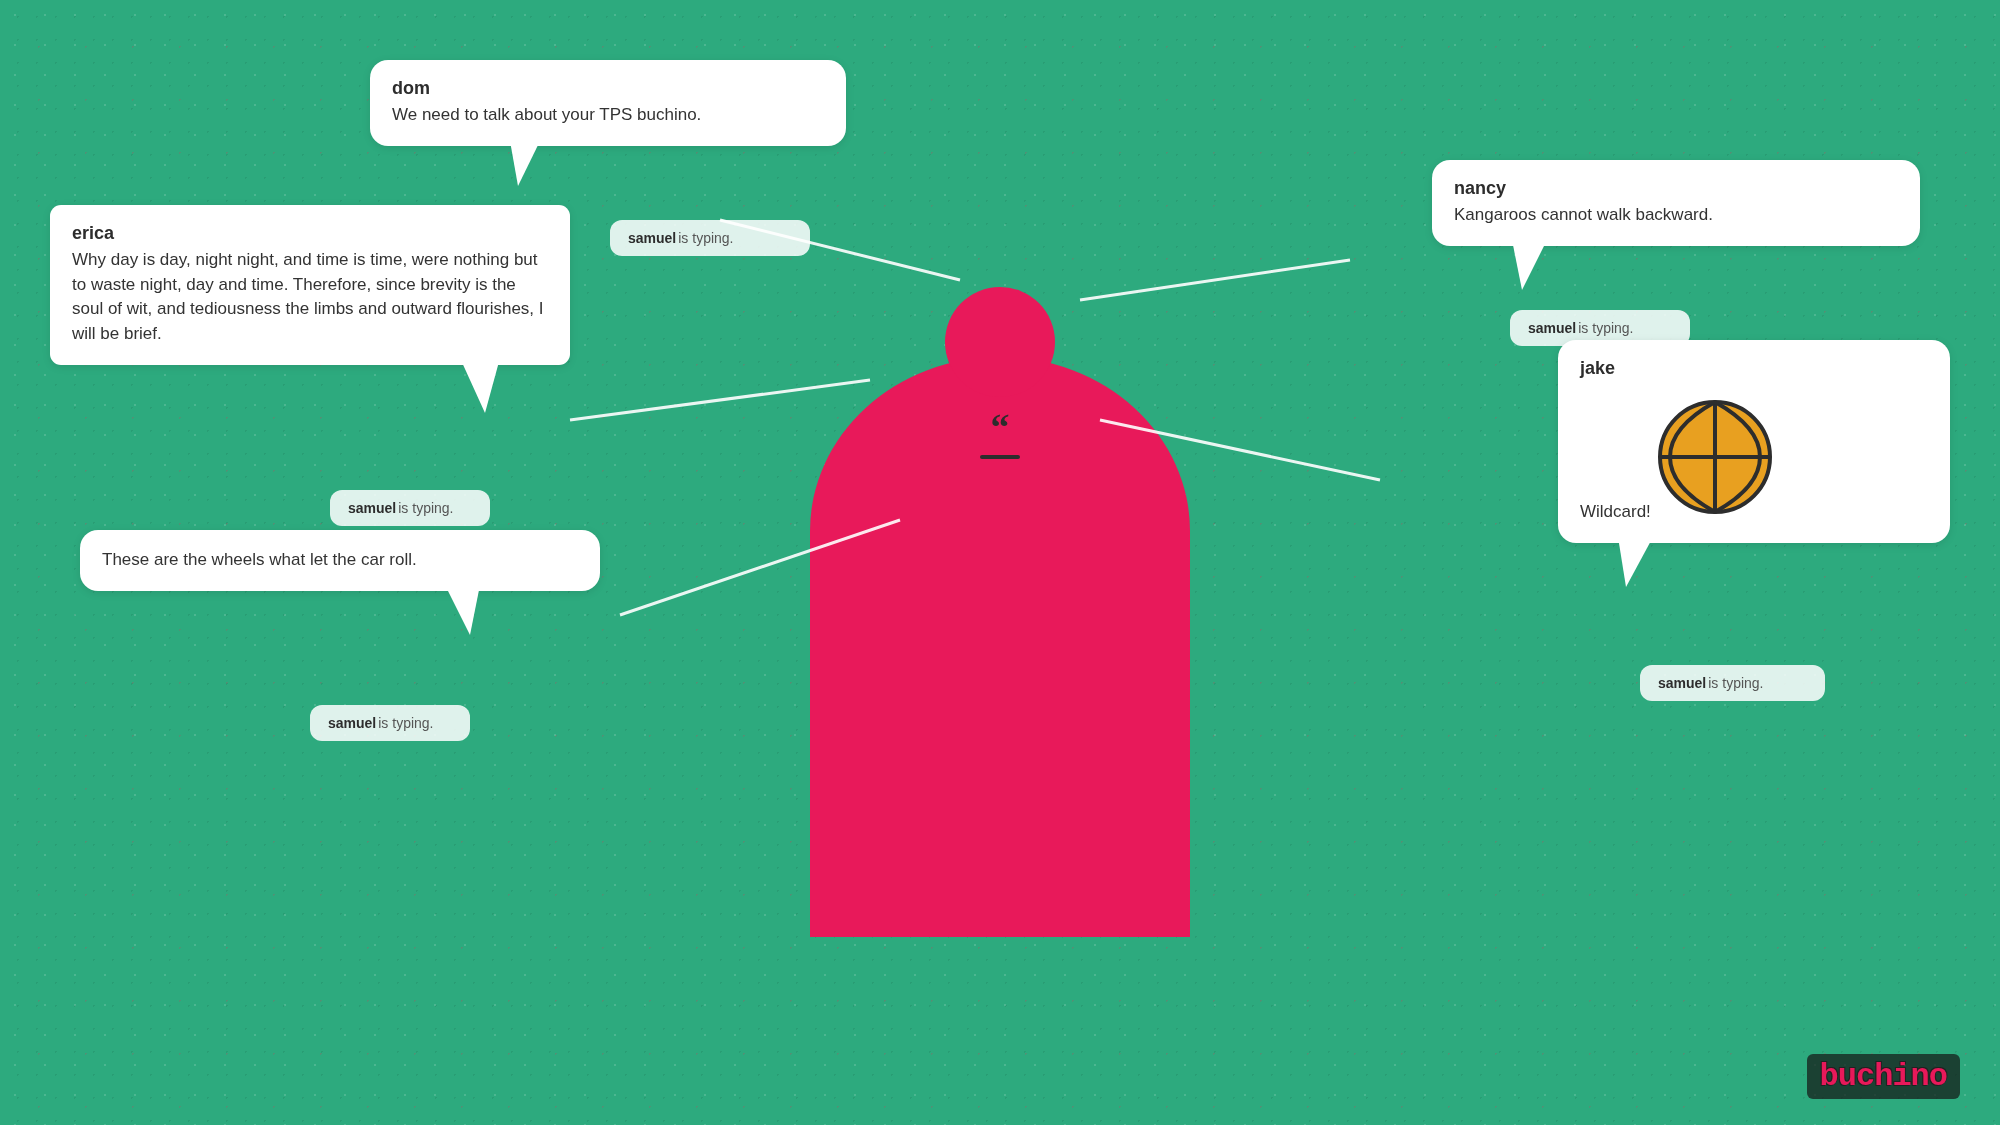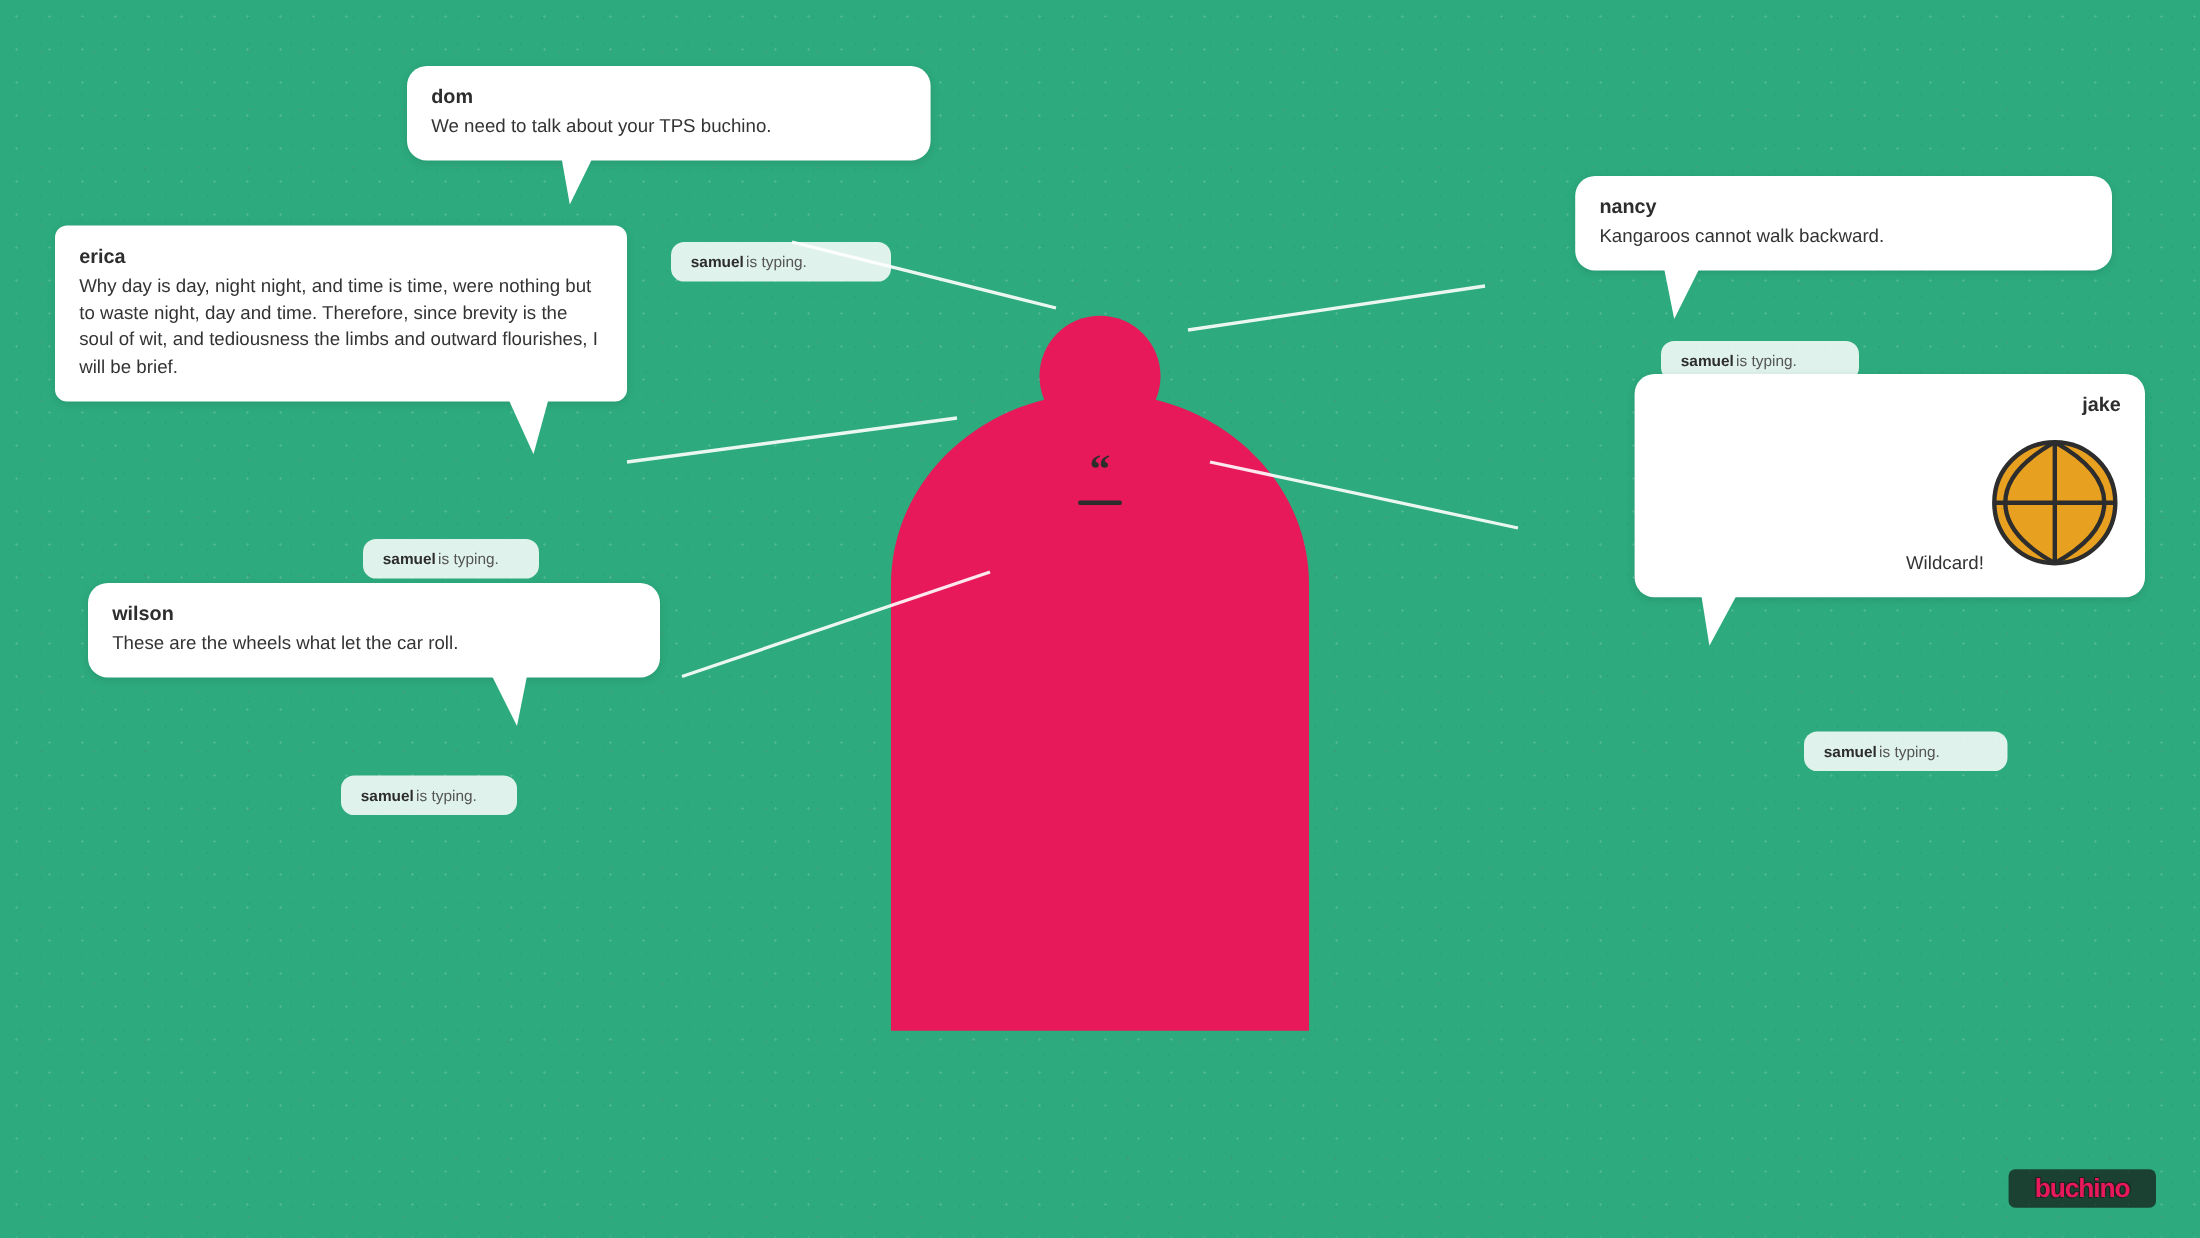--- a/index.html
+++ b/index.html
@@ -197,22 +197,21 @@
       left: 100px;
       border: 12px solid transparent;
       border-top-color: white;
       border-bottom: none;
     }
 
     
     .bubble-jake {
       top: 340px;
       right: 50px;
-      width: 464px;
-      text-align: right;
+      width: 392px;
     }
 
     .bubble-jake::after {
       content: '';
       position: absolute;
       bottom: -22px;
       left: 80px;
       border: 12px solid transparent;
       border-top-color: white;
       border-bottom: none;
@@ -387,21 +386,20 @@
     <polygon points="0,0 35,0 8,50" fill="white"></polygon>
   </svg>
 </div>
 
 <div class="typing-bubble typing-jake">
   <span class="sender-bold">samuel</span>
   <span> is typing.</span>
 </div>
 
 <div class="bubble bubble-wilson">
-  <span class="bubble-sender">wilson</span>
   <span class="bubble-text">These are the wheels what let the car roll.</span>
   
   <svg style="position:absolute;bottom:-44px;right:100px;" width="55" height="50" viewBox="0 0 55 50">
     <polygon points="0,0 35,0 25,50" fill="white"></polygon>
   </svg>
 </div>
 
 <div class="typing-bubble typing-wilson">
   <span class="sender-bold">samuel</span>
   <span> is typing.</span>
@@ -416,14 +414,14 @@
       <span class="figure-quote-mark">“</span>
     </div>
 
     <div class="figure-mouth"></div>
 
     <div class="figure-shape"></div>
   </div>
 </div>
 
 <div class="logo">
-  <span style="font-size:24px; font-weight:900; letter-spacing:-1px; color:#e8195a; text-shadow: -1px -1px 0 #222, 1px -1px 0 #222, -1px 1px 0 #222; background: rgba(20,20,20,0.7); padding: 4px 24px; border-radius: 6px;">buchino</span>
+  <span style="font-size:32px; font-weight:900; letter-spacing:-1px; color:#e8195a; text-shadow: -1px -1px 0 #222, 1px -1px 0 #222, -1px 1px 0 #222; background: rgba(20,20,20,0.7); padding: 4px 13px; border-radius: 6px; font-family: Liberation Mono, monospace;">buchino</span>
 </div>
 
 </body></html>

